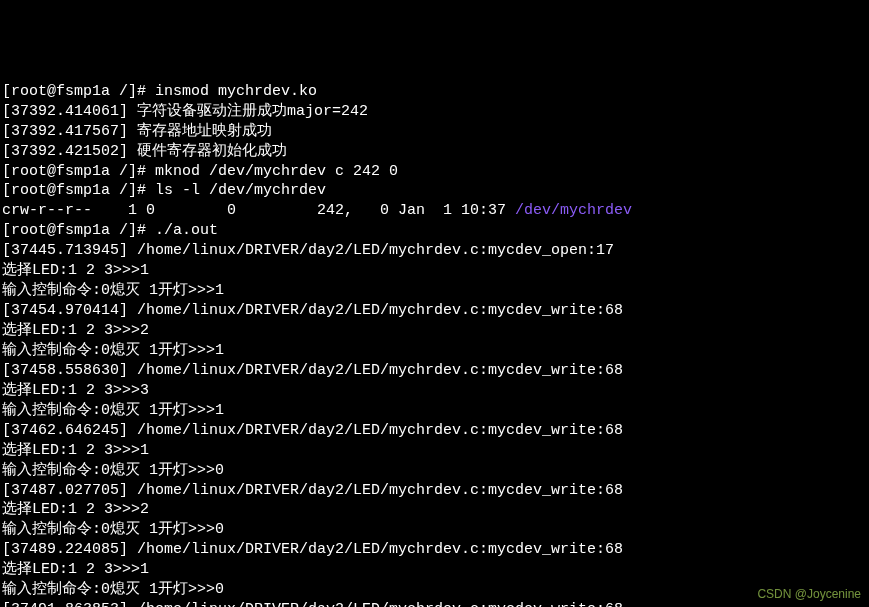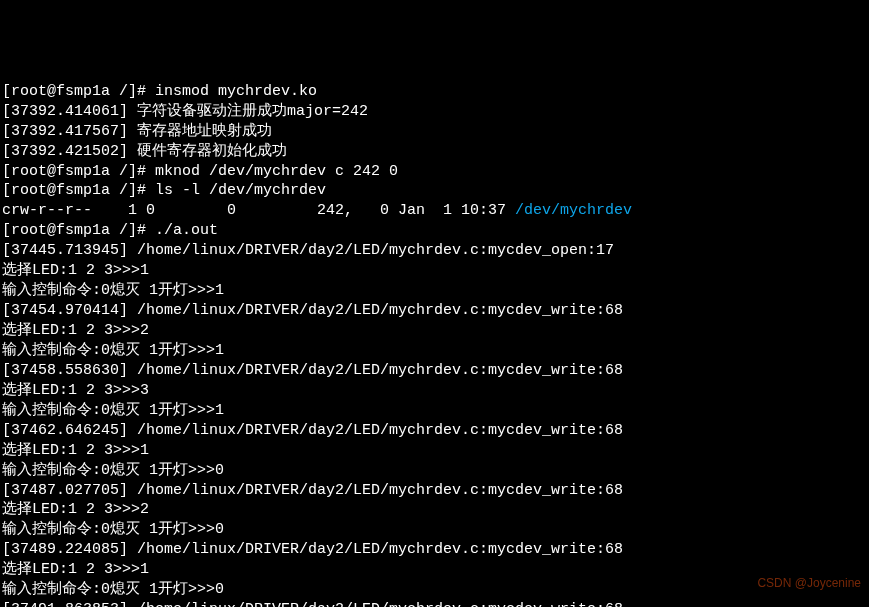--- a/index.html
+++ b/index.html
@@ -9,26 +9,26 @@
     font-size: 15px;
     line-height: 1.33;
     margin: 0;
     padding: 2px;
     white-space: pre;
     width: 869px;
     height: 607px;
     overflow: hidden;
     box-sizing: border-box;
   }
-  .magenta { color: #0ea5e9; }
+  .magenta { color: #8b5cf6; }
   .watermark {
     position: fixed;
-    bottom: 15px;
+    bottom: 4px;
     right: 8px;
-    color: #c2410c;
+    color: #bef264;
     font-size: 12px;
     opacity: 0.6;
     font-family: Arial, sans-serif;
   }
 </style>
 </head>
 <body>
 
 
 

